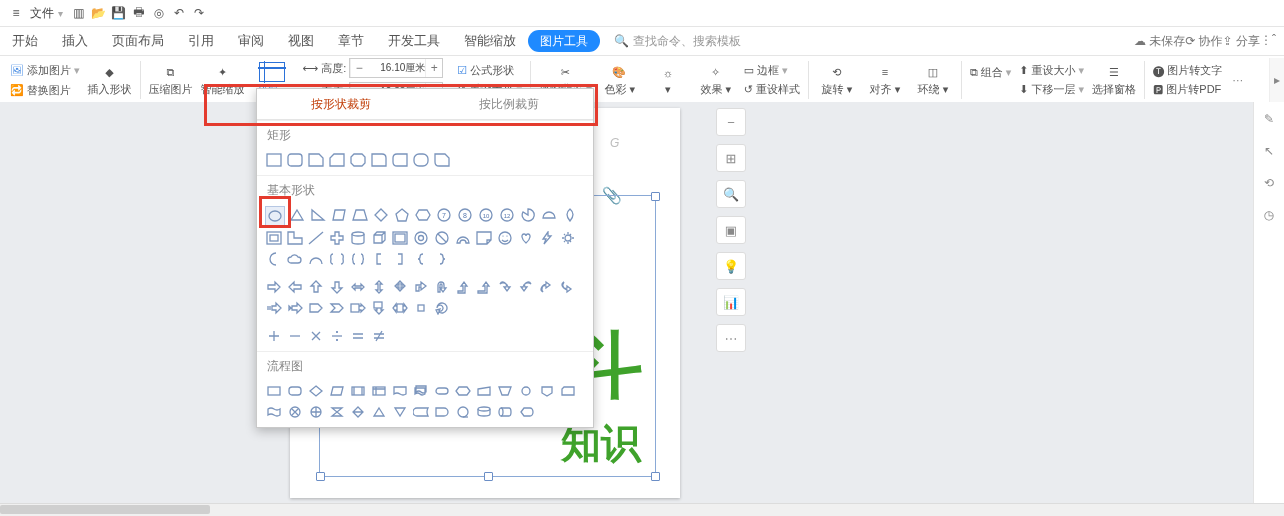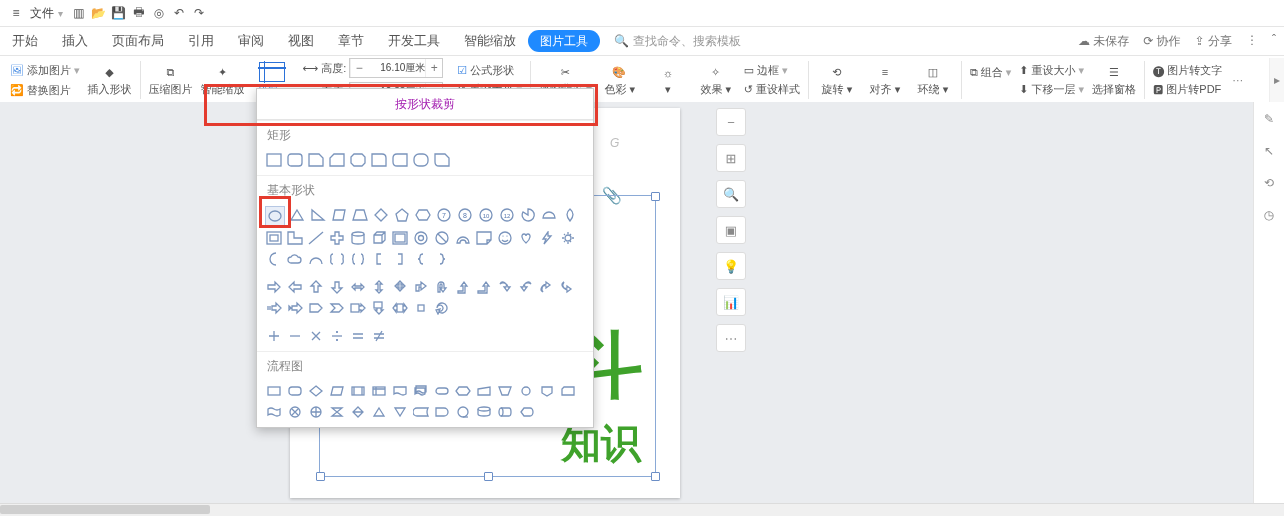--- a/index.html
+++ b/index.html
@@ -2,21 +2,21 @@
 <html><head>
 <meta charset="utf-8">
 <style>
 html,body{margin:0;padding:0;width:1284px;height:516px;font-family:"Microsoft YaHei",sans-serif;font-size:12px;background:#eaecef;color:#333;overflow:hidden}
 .topbar{height:26px;background:#fff;display:flex;align-items:center;padding:0 6px;border-bottom:1px solid #e5e5e5}
 .topbar .file{display:flex;align-items:center;gap:4px;margin-right:6px;color:#444}
 .topbar .qicn{width:20px;height:20px;display:flex;align-items:center;justify-content:center;color:#555}
 .tabs{height:28px;background:#fff;display:flex;align-items:center;border-bottom:1px solid #e5e5e5;position:relative;}
 .tab{padding:0 12px;height:28px;display:flex;align-items:center;color:#555;cursor:pointer;font-size:13px}
 .tab.pictool{background:#1f8aff;color:#fff;border-radius:12px;height:22px;padding:0 12px;font-size:12px}
-.tabs-right{position:absolute;right:8px;display:flex;align-items:flex-start;gap:14px;color:#777;font-size:12px}
+.tabs-right{position:absolute;right:8px;display:flex;align-items:flex-start;color:#777;font-size:12px}
 .ribbon{height:48px;background:#fff;display:flex;align-items:center;padding:0 6px;border-bottom:1px solid #d9d9d9;position:relative}
 .rbtn{display:flex;flex-direction:column;align-items:center;justify-content:center;color:#555;padding:0 4px;min-width:40px;height:44px;gap:1px;font-size:11px}
 .rbtn .ic{width:20px;height:18px;display:flex;align-items:center;justify-content:center}
 .rsmall{display:flex;align-items:center;gap:3px;color:#555;font-size:11px;padding:1px 4px}
 .vsep{width:1px;height:38px;background:#e3e3e3;margin:0 4px}
 .spin{display:flex;align-items:center;border:1px solid #ccc;height:18px}
 .spin .sb{width:16px;height:18px;display:flex;align-items:center;justify-content:center;color:#777;border-left:1px solid #eee;cursor:pointer;font-size:12px}
 .spin .val{width:58px;text-align:right;font-size:10px;color:#444}
 .row2{display:flex;flex-direction:column;gap:2px}
 .crop-sel{display:flex;flex-direction:column;align-items:center;justify-content:center;color:#2b72d9;padding:0 4px;min-width:36px;height:44px;gap:1px;font-size:11px;border:1px solid transparent}
@@ -28,21 +28,21 @@
 .page{position:absolute;left:290px;top:6px;width:390px;height:390px;background:#fff;box-shadow:0 1px 3px rgba(0,0,0,0.25)}
 .page .colhead{position:absolute;top:28px;left:320px;color:#bdbdbd;font-style:italic}
 .page .imgsel{position:absolute;left:30px;top:88px;width:335px;height:280px;outline:1px solid #8aa9d6}
 .gtxt{position:absolute;color:#3fa22b;font-weight:700;font-family:"Microsoft YaHei"}
 .dot{width:7px;height:7px;background:#fff;border:1px solid #6b8ec6;position:absolute;border-radius:1px}
 .floaticons{position:absolute;left:716px;top:6px;width:38px;display:flex;flex-direction:column;gap:8px}
 .fic{width:28px;height:26px;border:1px solid #dcdcdc;background:#fff;border-radius:3px;display:flex;align-items:center;justify-content:center;color:#8a8a8a;font-size:13px}
 .rightrail{position:absolute;right:0;top:0;bottom:0;width:30px;background:#fff;border-left:1px solid #e3e3e3;display:flex;flex-direction:column;align-items:center;padding-top:10px;gap:18px;color:#8a8a8a}
 .dropdown{position:absolute;left:256px;top:88px;width:336px;background:#fff;border:1px solid #c9c9c9;box-shadow:0 3px 10px rgba(0,0,0,0.25);z-index:30}
 .dtabs{height:30px;display:flex;border-bottom:1px solid #e5e5e5}
-.dtab{flex:1;display:flex;align-items:center;justify-content:center;color:#a21caf;font-size:12px}
+.dtab{flex:1;display:flex;align-items:center;justify-content:center;color:#c2410c;font-size:12px}
 .dtab.inactive{color:#888}
 .redbox{position:absolute;border:3px solid #e43b2e;pointer-events:none;z-index:40}
 .cat{padding:6px 10px 3px 10px;color:#888;border-top:1px solid #eee}
 .cat:first-of-type{border-top:none}
 .grid{display:flex;flex-wrap:wrap;padding:4px 8px 6px 8px;gap:3px}
 .sh{width:18px;height:18px;display:flex;align-items:center;justify-content:center;color:#5b7bb0}
 .sh svg{display:block}
 .selred{position:absolute;border:3px solid #e43b2e;z-index:41;pointer-events:none}
 .hscroll{position:absolute;left:0;right:0;bottom:0;height:12px;background:#f0f0f0;border-top:1px solid #dcdcdc}
 .hscroll .thumb{position:absolute;left:0;top:1px;height:9px;width:210px;background:#cfcfcf;border-radius:2px}
@@ -264,20 +264,21 @@
     <span>✎</span>
     <span>↖</span>
     <span>⟲</span>
     <span>◷</span>
   </div>
 </div>
 
 <div class="dropdown">
   <div class="dtabs">
     <div class="dtab">按形状裁剪</div>
+    <div class="dtab inactive">按比例裁剪</div>
   </div>
   <div class="cat">矩形</div>
   <div class="grid">
     <div class="sh">
         <svg width="16" height="14">
           <rect x="1" y="1" width="14" height="12" class="svgico"></rect>
         </svg>
       </div>
     <div class="sh">
         <svg width="16" height="14">

